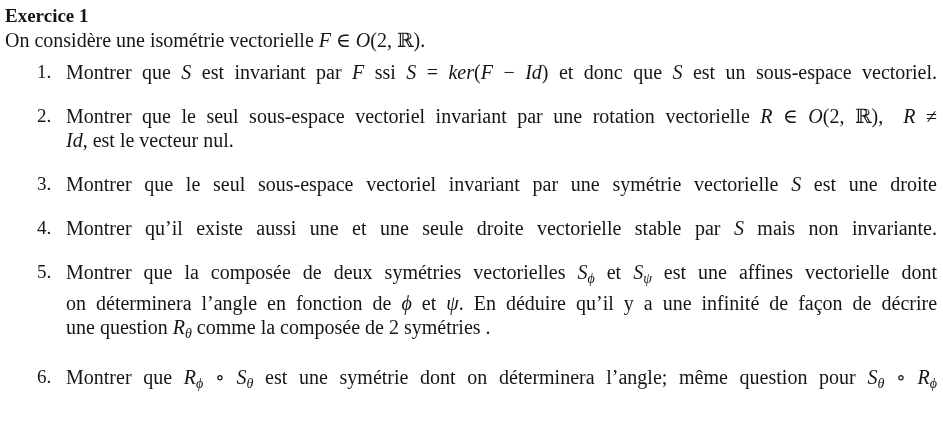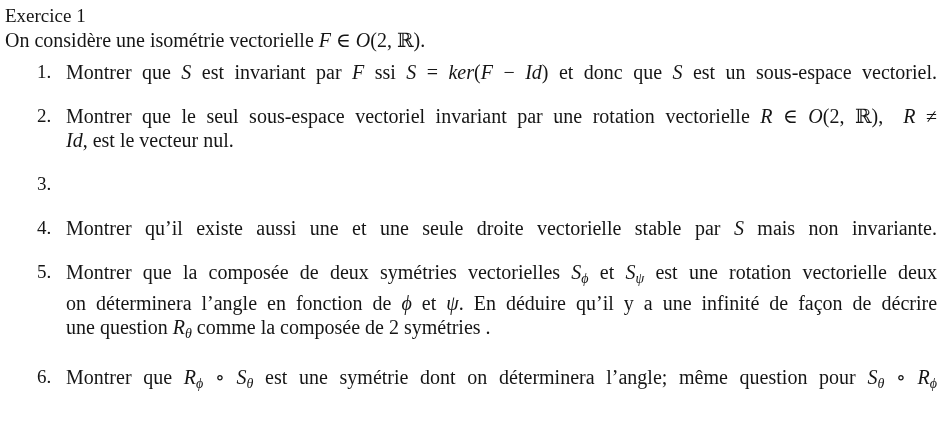--- a/index.html
+++ b/index.html
@@ -7,21 +7,21 @@
     width: 943px;
     height: 427px;
     overflow: hidden;
     background: #ffffff;
     color: #151515;
     font-family: "Liberation Serif", "DejaVu Serif", serif;
     -webkit-font-smoothing: antialiased;
   }
   .page { padding: 4px 6px 0 5px; }
   .title {
-    font-weight: normal;
+    font-weight: bold;
     font-size: 19px;
     line-height: 24px;
   }
   .line {
     font-size: 20px;
     line-height: 24px;
     text-align: justify;
   }
   .line.stretch { text-align-last: justify; }
   .items { margin-top: 8px; }
@@ -56,32 +56,33 @@
       <div class="item">
         <div class="num">2.</div>
         <div class="body">
           <div class="line stretch"><span>Montrer que le seul sous-espace vectoriel invariant par une rotation vectorielle </span><span class="seg-i">R</span><span> ∈ </span><span class="seg-i">O</span><span>(2, ℝ), </span><span class="seg-i">R</span><span> ≠</span></div>
           <div class="line"><span class="seg-i">Id</span><span>, est le vecteur nul.</span></div>
         </div>
       </div>
       <div class="item">
         <div class="num">3.</div>
         <div class="body">
+          <div class="line stretch"><span>Montrer que le seul sous-espace vectoriel invariant par une symétrie vectorielle </span><span class="seg-i">S</span><span> est une droite</span></div>
         </div>
       </div>
       <div class="item">
         <div class="num">4.</div>
         <div class="body">
           <div class="line stretch"><span>Montrer qu’il existe aussi une et une seule droite vectorielle stable par </span><span class="seg-i">S</span><span> mais non invariante.</span></div>
         </div>
       </div>
       <div class="item">
         <div class="num">5.</div>
         <div class="body">
-          <div class="line stretch"><span>Montrer que la composée de deux symétries vectorielles </span><span class="seg-i">S</span><span class="seg-sub">ϕ</span><span> et </span><span class="seg-i">S</span><span class="seg-sub">ψ</span><span> est une rotation vectorielle deux</span></div>
+          <div class="line stretch"><span>Montrer que la composée de deux symétries vectorielles </span><span class="seg-i">S</span><span class="seg-sub">ϕ</span><span> et </span><span class="seg-i">S</span><span class="seg-sub">ψ</span><span> est une affines vectorielle dont</span></div>
           <div class="line stretch"><span>on déterminera l’angle en fonction de </span><span class="seg-i">ϕ</span><span> et </span><span class="seg-i">ψ</span><span>. En déduire qu’il y a une infinité de façon de décrire</span></div>
           <div class="line"><span>une question </span><span class="seg-i">R</span><span class="seg-sub">θ</span><span> comme la composée de 2 symétries .</span></div>
         </div>
       </div>
       <div class="item">
         <div class="num">6.</div>
         <div class="body">
           <div class="line stretch"><span>Montrer que </span><span class="seg-i">R</span><span class="seg-sub">ϕ</span><span> ∘ </span><span class="seg-i">S</span><span class="seg-sub">θ</span><span> est une symétrie dont on déterminera l’angle; même question pour </span><span class="seg-i">S</span><span class="seg-sub">θ</span><span> ∘ </span><span class="seg-i">R</span><span class="seg-sub">ϕ</span></div>
         </div>
       </div>

